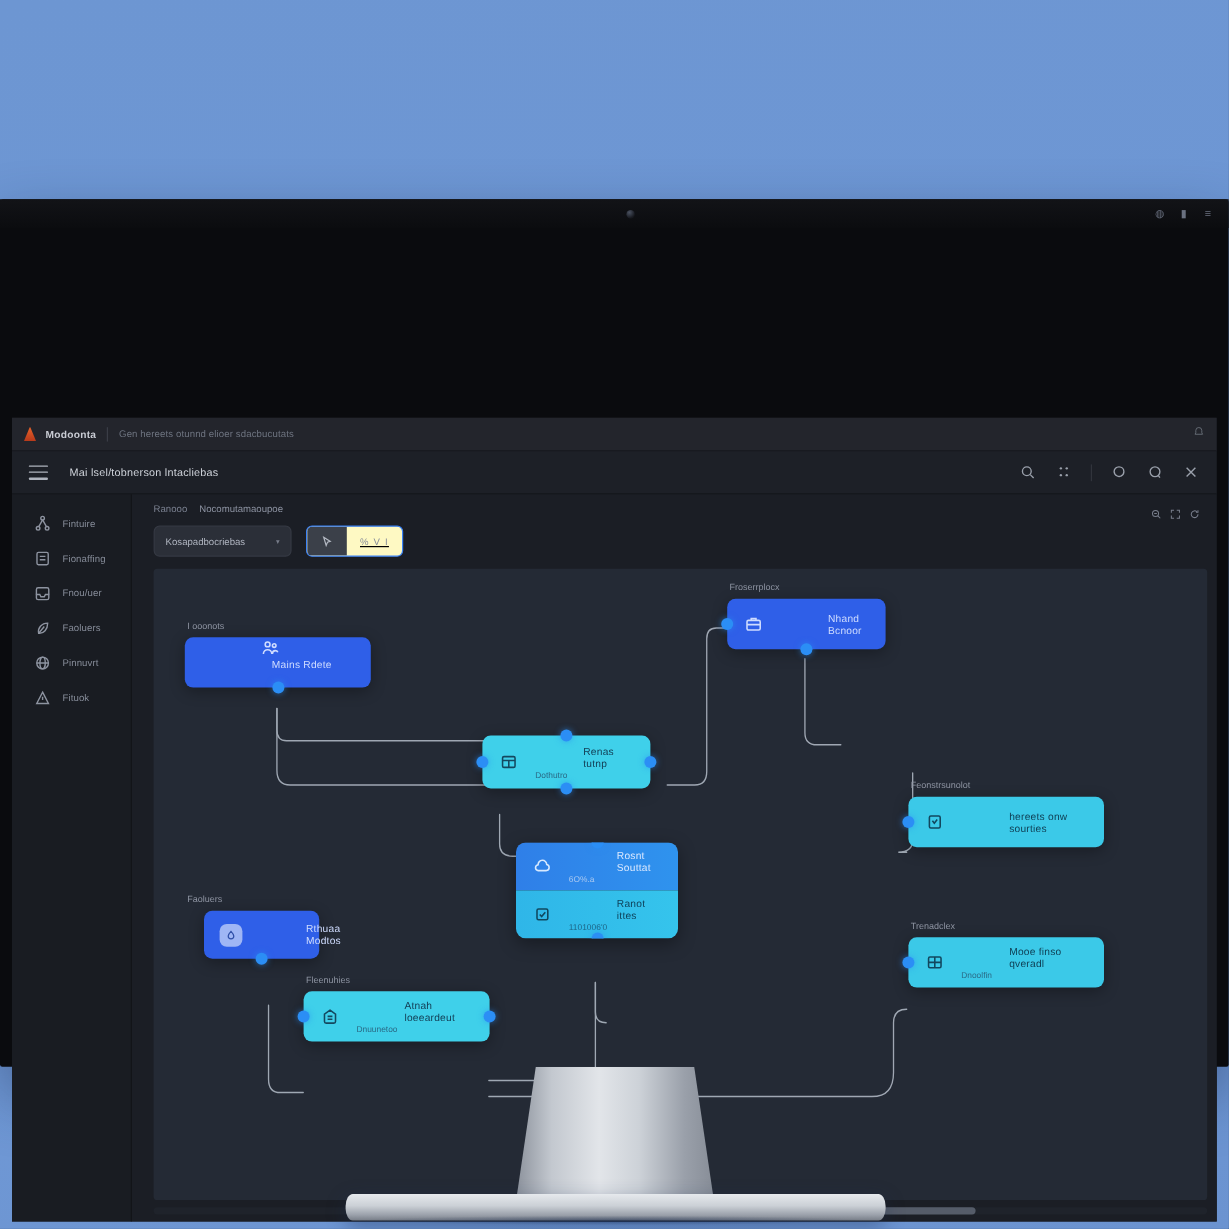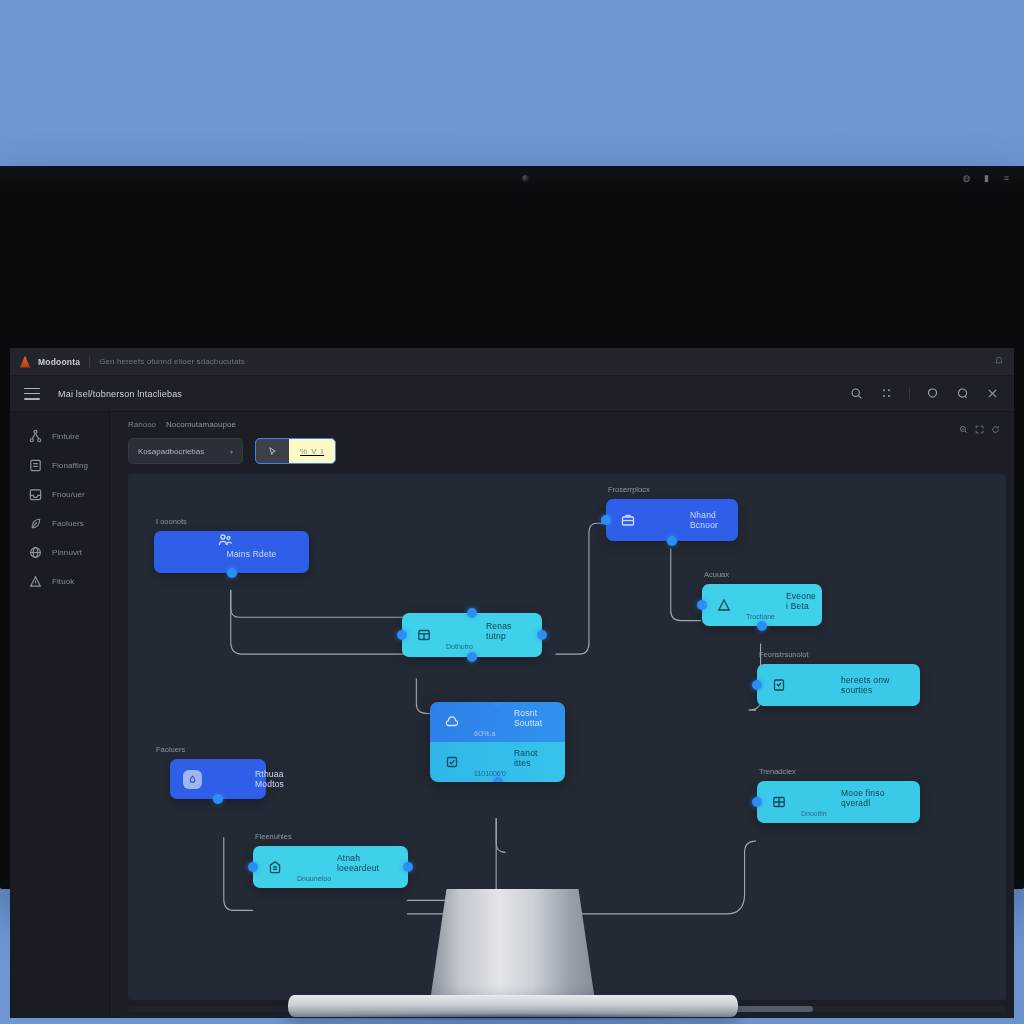--- a/index.html
+++ b/index.html
@@ -436,36 +436,20 @@
               <span class="node-title">Renas tutnp</span>
               <span class="node-sub">Dothutro</span>
             </span>
             <span class="port t"></span>
             <span class="port l"></span>
             <span class="port r"></span>
             <span class="port b"></span>
           </div>
         </div>
 
-        <div class="node v-cyan" style="left:574px;top:110px;width:120px;">
-          <div class="node-label">Acuuax</div>
-          <div class="node-card" style="height:42px;">
-            <span class="node-ic">
-                <svg viewBox="0 0 16 16">
-                  <path d="M8 3l5.2 10H2.8z"></path>
-                </svg>
-              </span>
-            <span class="node-text">
-              <span class="node-title">Eveone i Beta</span>
-              <span class="node-sub">Troctiane</span>
-            </span>
-            <span class="port l"></span>
-            <span class="port b"></span>
-          </div>
-        </div>
 
         <div class="node v-cyan2" style="left:629px;top:190px;width:163px;">
           <div class="node-label">Feonstrsunolot</div>
           <div class="node-card" style="height:42px;">
             <span class="node-ic">
                 <svg viewBox="0 0 16 16">
                   <rect x="3.5" y="3" width="9" height="10" rx="1.2"></rect>
                   <path d="M6 7l1.6 2L10 6"></path>
                 </svg>
               </span>
@@ -502,21 +486,21 @@
                   <path d="M8 3.2c2.2 2.4 3.4 4 3.4 5.6A3.4 3.4 0 0 1 8 12.2a3.4 3.4 0 0 1-3.4-3.4c0-1.6 1.2-3.2 3.4-5.6z"></path>
                 </svg>
               </span>
             <span class="node-text">
               <span class="node-title">Rthuaa Modtos</span>
             </span>
             <span class="port b"></span>
           </div>
         </div>
 
-        <div class="node v-cyan" style="left:125px;top:372px;width:155px;">
+        <div class="node v-cyan" style="left:125px;top:352px;width:155px;">
           <div class="node-label">Fleenuhies</div>
           <div class="node-card" style="height:42px;">
             <span class="node-ic">
                 <svg viewBox="0 0 16 16">
                   <path d="M8 2.8l4.6 3.4v6A1.4 1.4 0 0 1 11.2 13.6H4.8A1.4 1.4 0 0 1 3.4 12.2v-6z"></path>
                   <line x1="6" y1="8" x2="10" y2="8"></line>
                   <line x1="6" y1="10.3" x2="10" y2="10.3"></line>
                 </svg>
               </span>
             <span class="node-text">

